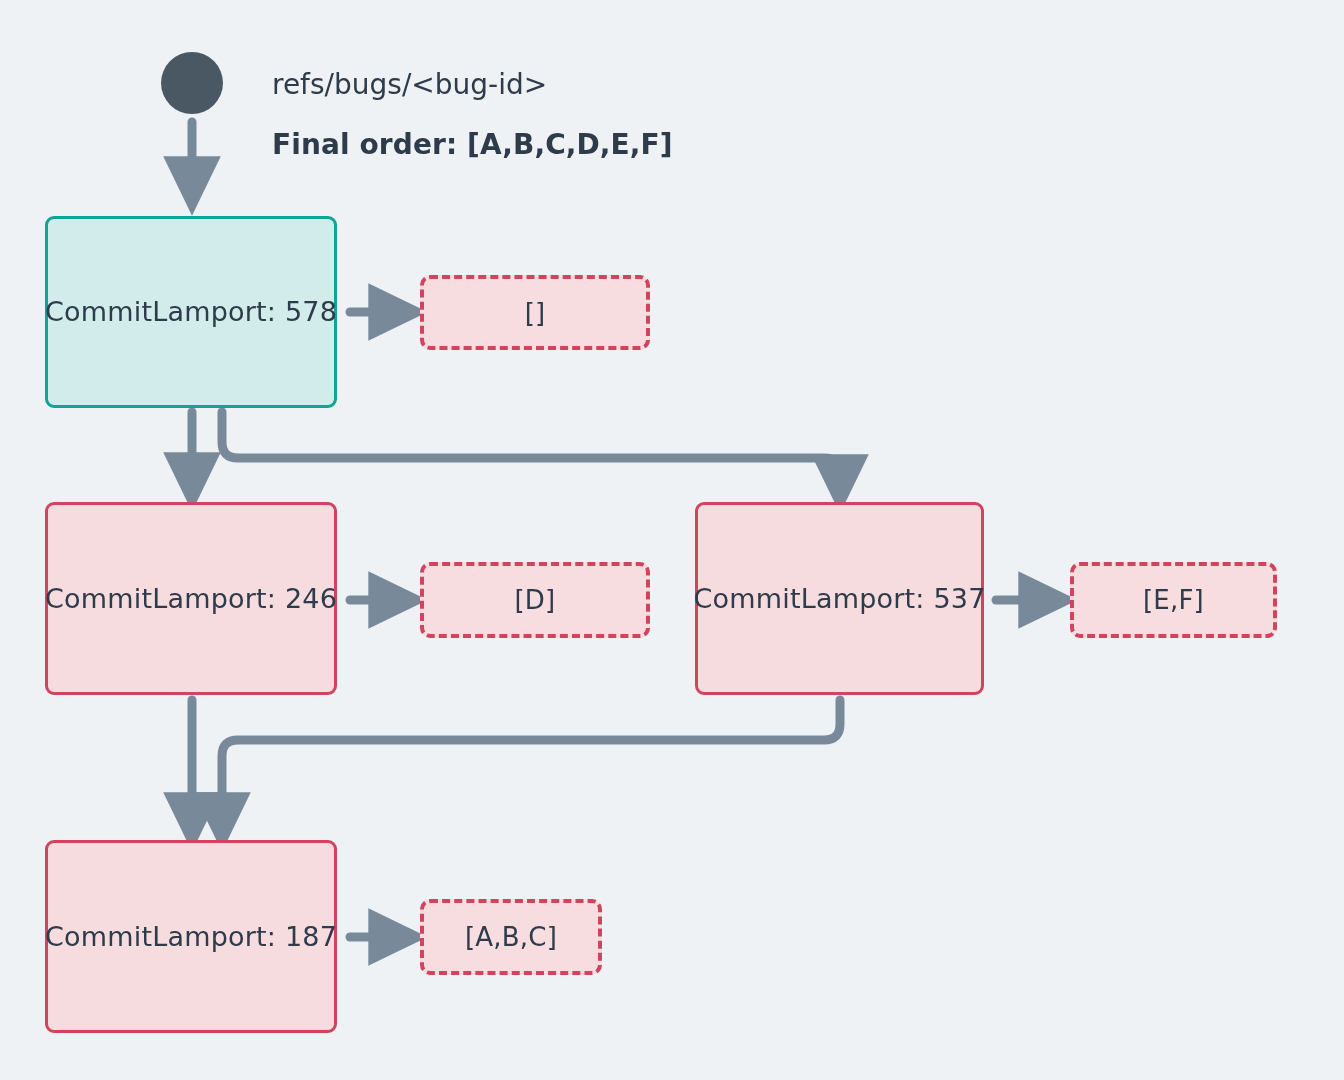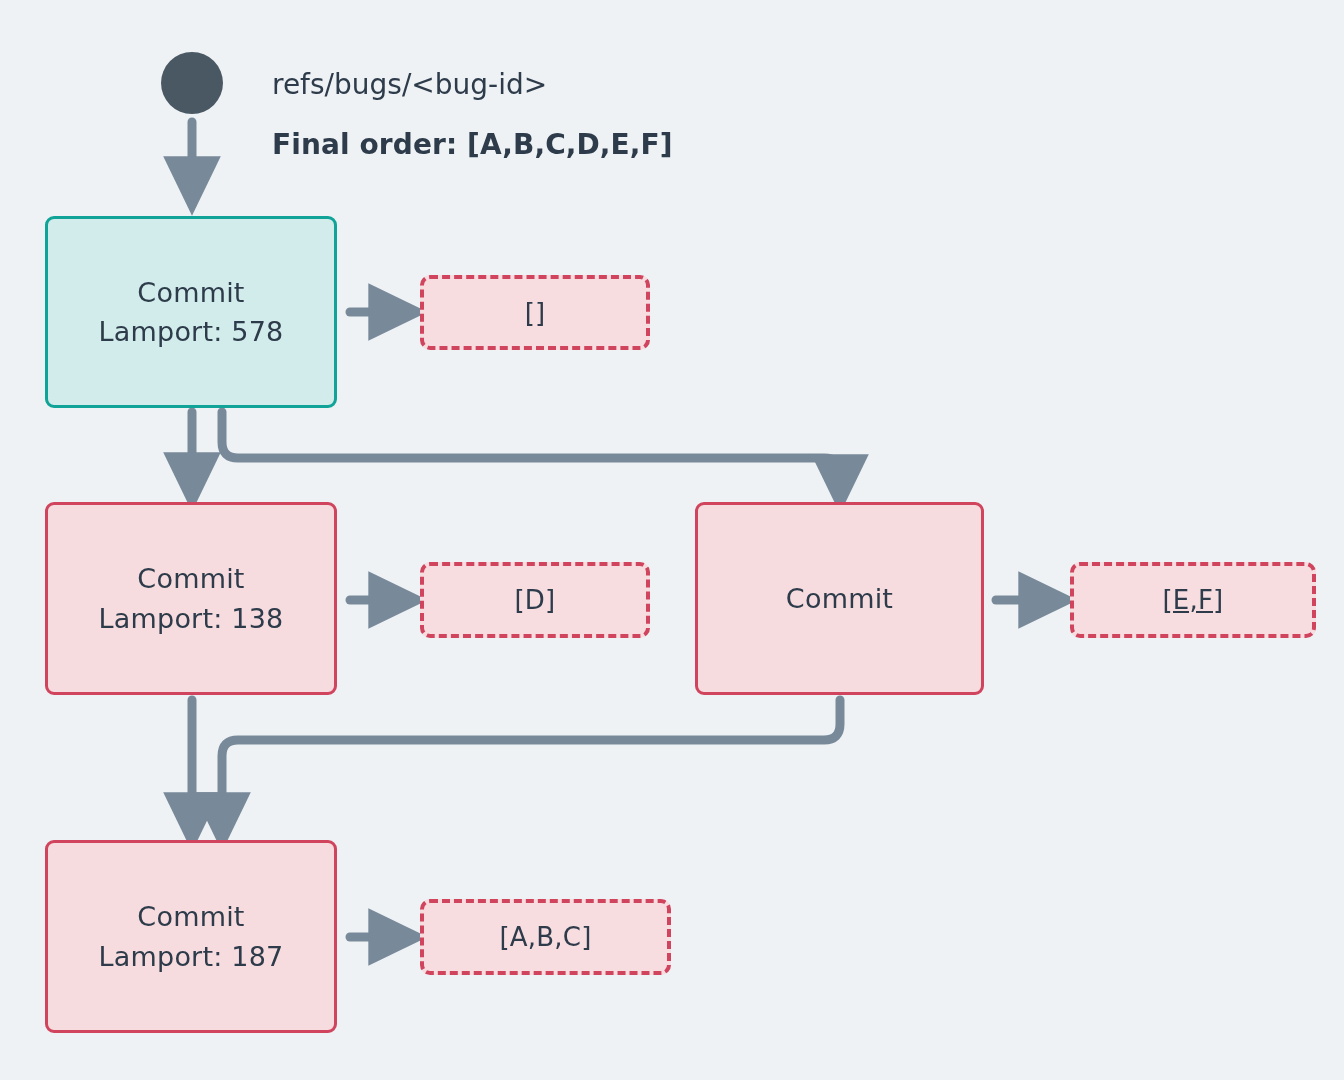--- a/index.html
+++ b/index.html
@@ -9,21 +9,21 @@
     font-family:"DejaVu Sans", sans-serif;
     overflow:hidden;
   }
   #stage{position:relative;width:1344px;height:1080px;}
 
   #edges{position:absolute;left:0;top:0;width:1344px;height:1080px;}
 
   .node{
     position:absolute;
     box-sizing:border-box;
-    display:flex;flex-direction:column;
+    display:flex;flex-direction:row;
     align-items:center;justify-content:center;
     border-radius:9px;
     color:#2d3b4a;
     font-size:27px;
     line-height:1.45;
     letter-spacing:.2px;
     text-align:center;
   }
   .node .l1,.node .l2{display:block;white-space:nowrap;}
 
@@ -99,28 +99,29 @@
   <div class="ref-label bold" style="left:272px;top:128px;">Final order: [A,B,C,D,E,F]</div>
 
   <div class="node commit-root" style="left:45px;top:216px;width:292px;height:192px;">
     <span class="l1">Commit</span>
     <span class="l2">Lamport: 578</span>
   </div>
   <div class="payload" style="left:420px;top:275px;width:230px;height:75px;">[]</div>
 
   <div class="node commit" style="left:45px;top:502px;width:292px;height:193px;">
     <span class="l1">Commit</span>
-    <span class="l2">Lamport: 138</span>
+    <span class="l2">Lamport: 246</span>
   </div>
   <div class="payload" style="left:420px;top:562px;width:230px;height:76px;">[D]</div>
 
   <div class="node commit" style="left:695px;top:502px;width:289px;height:193px;">
     <span class="l1">Commit</span>
+    <span class="l2">Lamport: 537</span>
   </div>
-  <div class="payload" style="left:1070px;top:562px;width:246px;height:76px;text-decoration:underline;">[E,F]</div>
+  <div class="payload" style="left:1070px;top:562px;width:207px;height:76px;">[E,F]</div>
 
   <div class="node commit" style="left:45px;top:840px;width:292px;height:193px;">
     <span class="l1">Commit</span>
     <span class="l2">Lamport: 187</span>
   </div>
-  <div class="payload" style="left:420px;top:899px;width:251px;height:76px;">[A,B,C]</div>
+  <div class="payload" style="left:420px;top:899px;width:182px;height:76px;">[A,B,C]</div>
 
 </div>
 
 </body></html>

